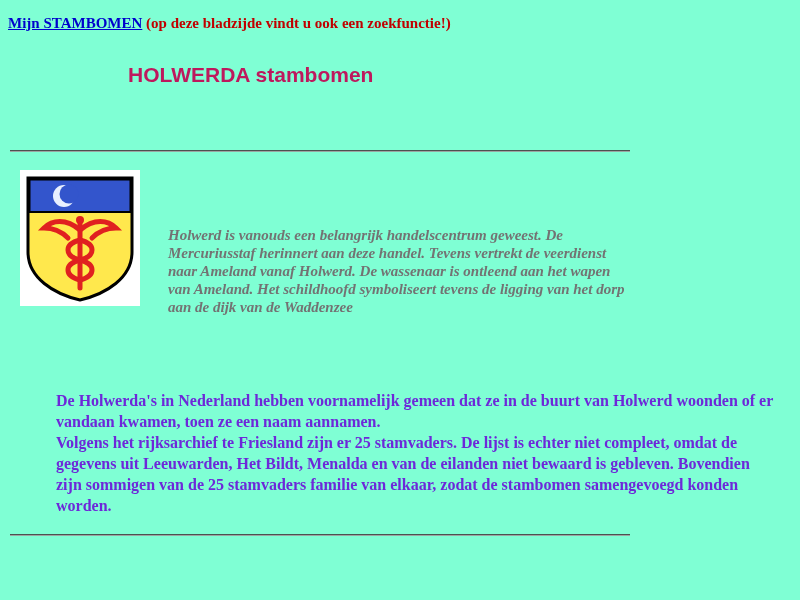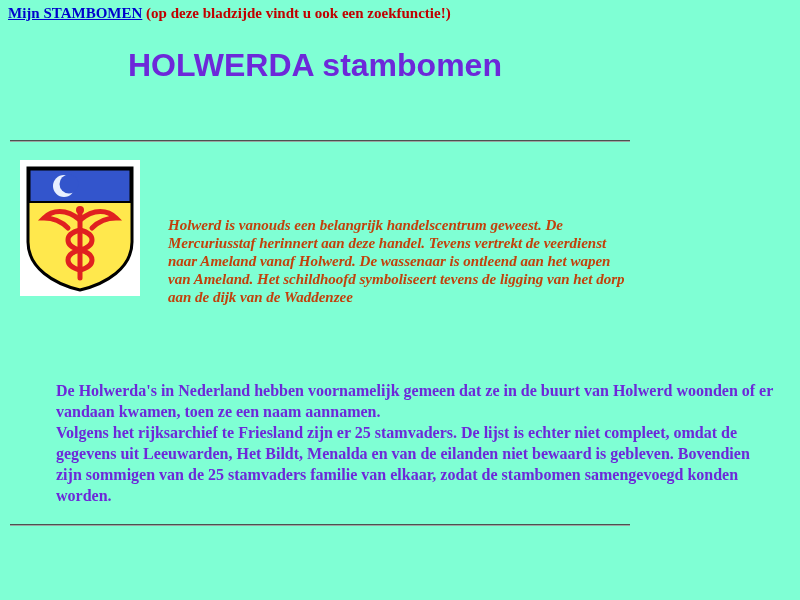--- a/index.html
+++ b/index.html
@@ -11,44 +11,44 @@
     height: 600px;
     background: #7FFFD4;
     font-family: "Liberation Serif", serif;
     overflow: hidden;
   }
   .page {
     position: relative;
     width: 640px;
     height: 600px;
     box-sizing: border-box;
-    padding: 4px 8px 0 8px;
+    padding: 14px 8px 0 8px;
   }
   .toplink-line {
     font-size: 15px;
     color: #C00000;
     font-weight: bold;
     line-height: 18px;
     margin: 0 0 2px 0;
   }
   .toplink-line a {
     color: #0000CC;
     text-decoration: underline;
   }
   .toplink-note {
     color: #C00000;
     font-weight: bold;
   }
   h1.title {
     margin: 26px 0 0 0;
     padding-left: 120px;
     font-family: "Liberation Sans", sans-serif;
-    font-size: 32px;
+    font-size: 21px;
     font-weight: bold;
-    color: #6d28d9;
+    color: #be185d;
     letter-spacing: 0px;
     line-height: 34px;
   }
   hr.rule {
     border: 0;
     border-top: 2px groove #9aa6a2;
     height: 0;
     margin: 58px 2px 0 2px;
     background: transparent;
   }
@@ -67,21 +67,21 @@
   .crest svg {
     display: block;
   }
   .crest-text {
     margin-left: 28px;
     margin-top: 56px;
     width: 622px;
     font-size: 15px;
     font-style: italic;
     font-weight: bold;
-    color: #c2410c;
+    color: #737373;
     line-height: 18px;
   }
   .body-block {
     margin: 74px 0 0 48px;
     width: 722px;
     font-size: 16px;
     font-weight: bold;
     color: #6d28d9;
     line-height: 21px;
   }

